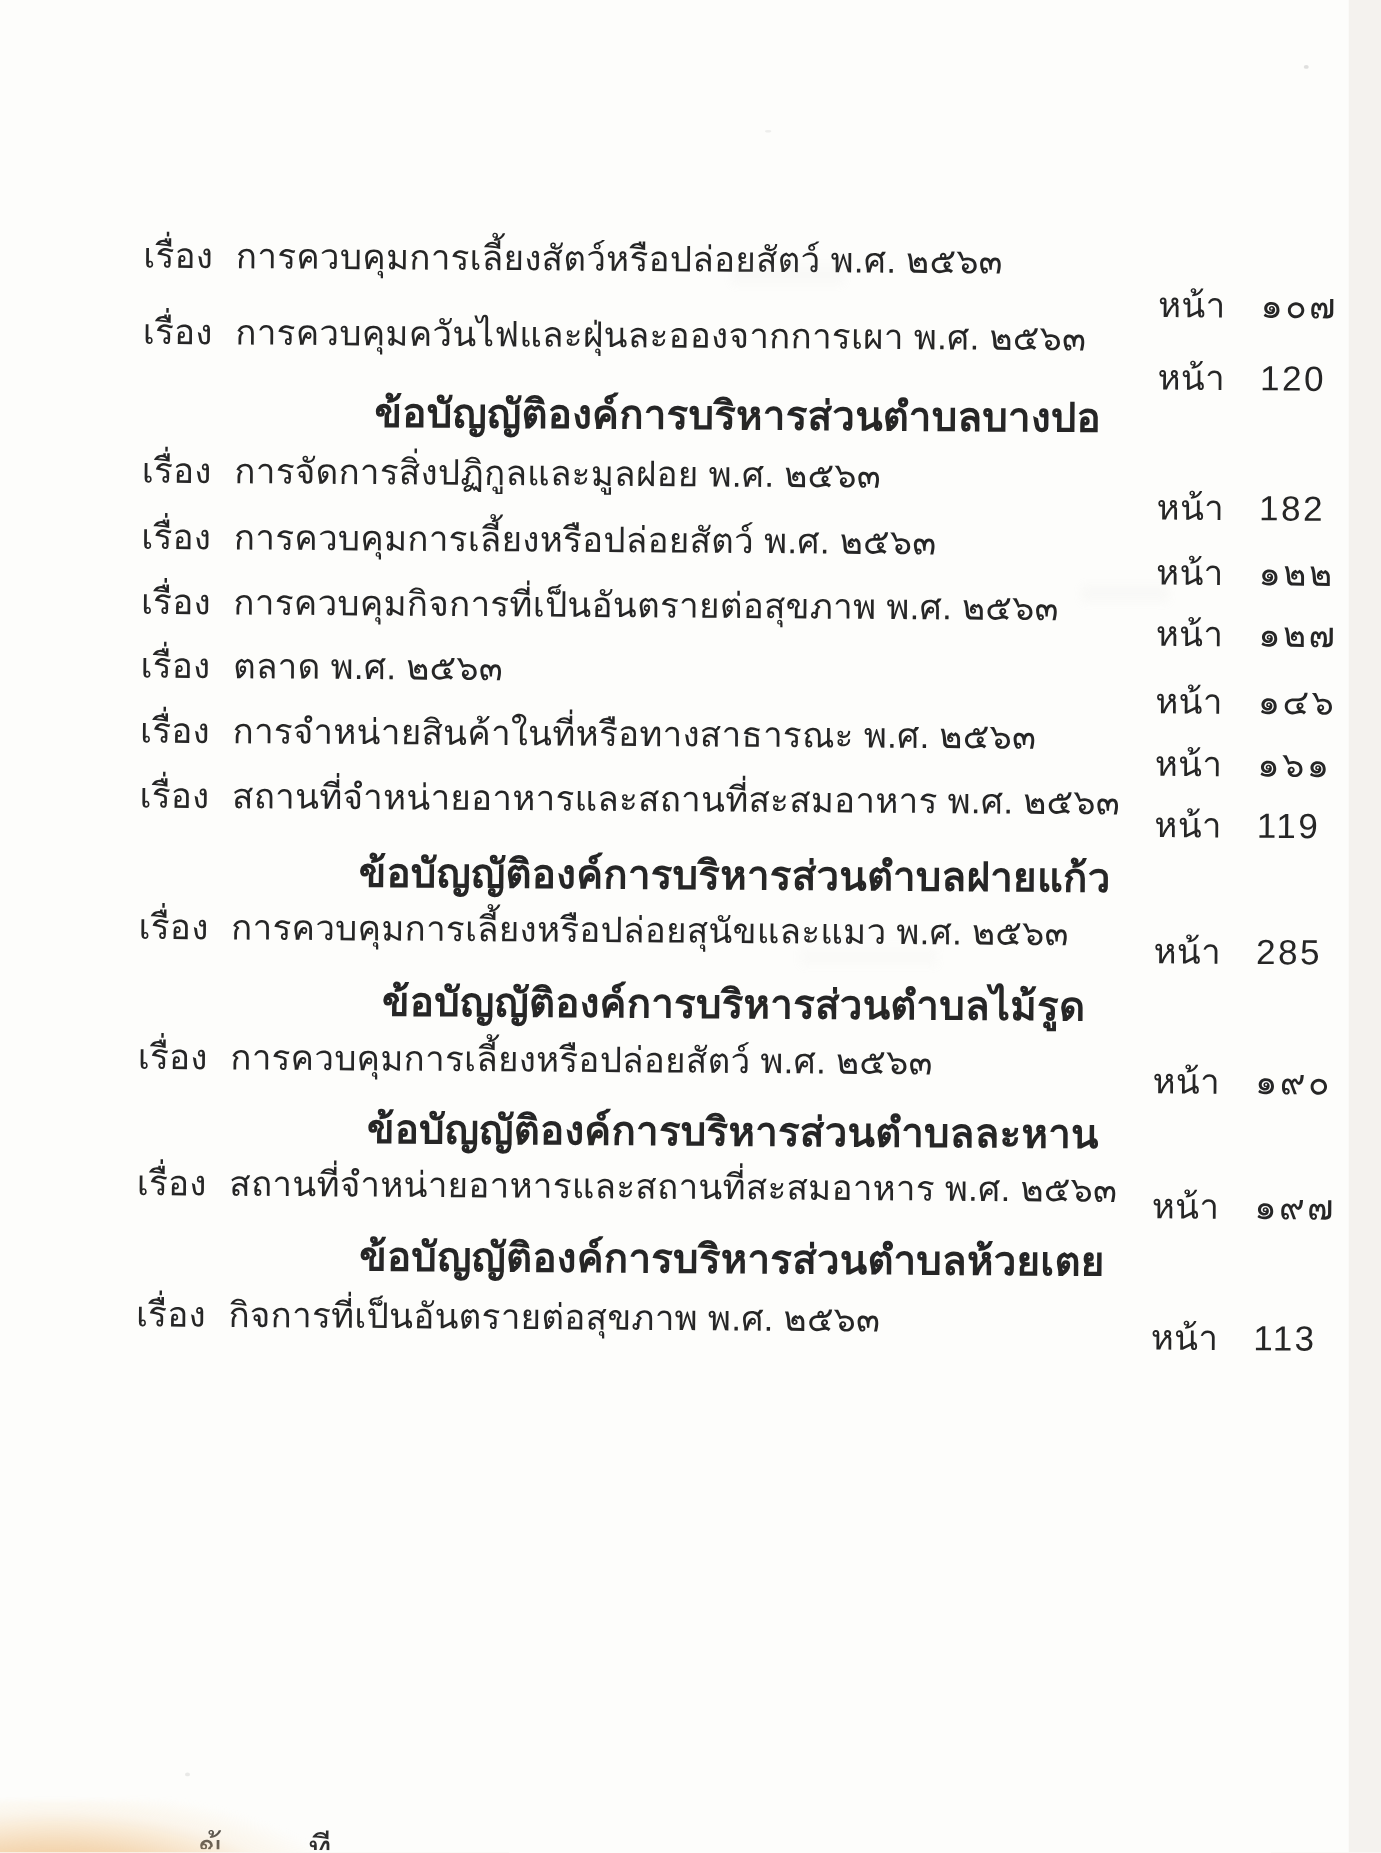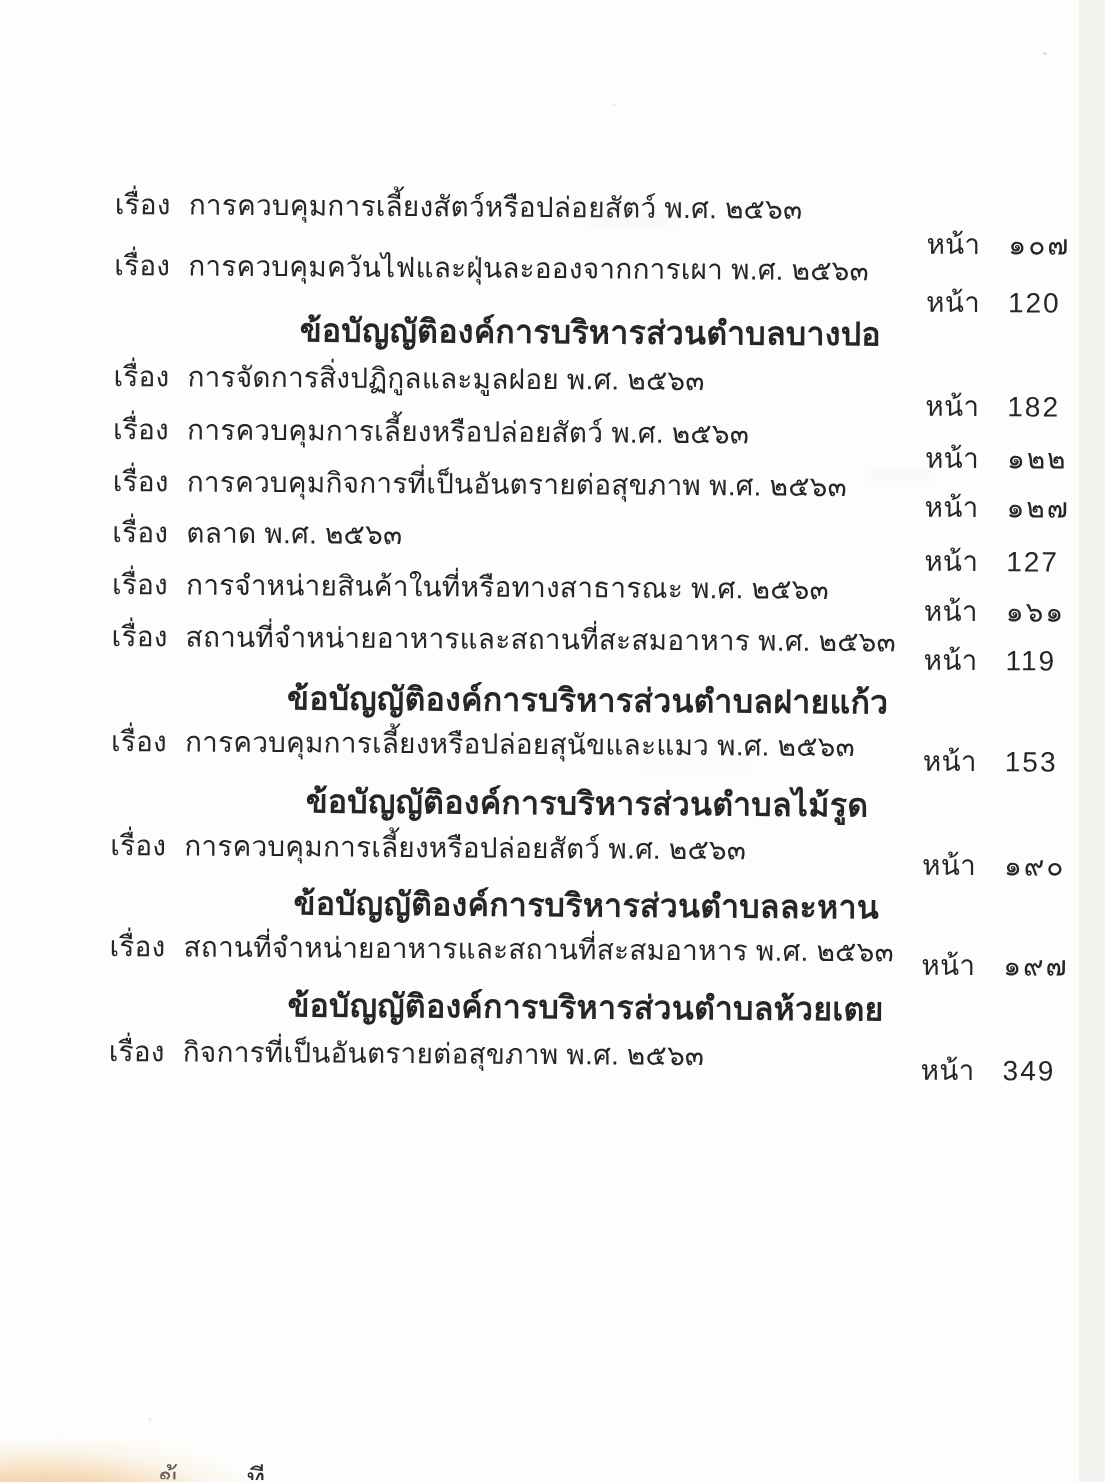--- a/index.html
+++ b/index.html
@@ -109,59 +109,59 @@
       <span class="pageref" style="top:23px"><span class="plbl">หน้า</span><span class="pnum">๑๒๒</span></span>
     </div>
 
     <div class="row" style="top:467px">
       <span class="lbl">เรื่อง</span><span class="title">การควบคุมกิจการที่เป็นอันตรายต่อสุขภาพ พ.ศ. ๒๕๖๓</span>
       <span class="pageref" style="top:20px"><span class="plbl">หน้า</span><span class="pnum">๑๒๗</span></span>
     </div>
 
     <div class="row" style="top:518px">
       <span class="lbl">เรื่อง</span><span class="title">ตลาด พ.ศ. ๒๕๖๓</span>
-      <span class="pageref" style="top:23px"><span class="plbl">หน้า</span><span class="pnum">127</span></span>
+      <span class="pageref" style="top:23px"><span class="plbl">หน้า</span><span class="pnum">๑๔๖</span></span>
     </div>
 
     <div class="row" style="top:570px">
       <span class="lbl">เรื่อง</span><span class="title">การจำหน่ายสินค้าในที่หรือทางสาธารณะ พ.ศ. ๒๕๖๓</span>
       <span class="pageref" style="top:21px"><span class="plbl">หน้า</span><span class="pnum">๑๖๑</span></span>
     </div>
 
     <div class="row" style="top:622px">
       <span class="lbl">เรื่อง</span><span class="title">สถานที่จำหน่ายอาหารและสถานที่สะสมอาหาร พ.ศ. ๒๕๖๓</span>
       <span class="pageref" style="top:18px"><span class="plbl">หน้า</span><span class="pnum">119</span></span>
     </div>
 
     <div class="sec" style="top:674px">ข้อบัญญัติองค์การบริหารส่วนตำบลฝายแก้ว</div>
 
     <div class="row" style="top:727px">
       <span class="lbl">เรื่อง</span><span class="title">การควบคุมการเลี้ยงหรือปล่อยสุนัขและแมว พ.ศ. ๒๕๖๓</span>
-      <span class="pageref" style="top:14px"><span class="plbl">หน้า</span><span class="pnum">153</span></span>
+      <span class="pageref" style="top:14px"><span class="plbl">หน้า</span><span class="pnum">285</span></span>
     </div>
 
     <div class="sec" style="top:777px">ข้อบัญญัติองค์การบริหารส่วนตำบลไม้รูด</div>
 
     <div class="row" style="top:831px">
       <span class="lbl">เรื่อง</span><span class="title">การควบคุมการเลี้ยงหรือปล่อยสัตว์ พ.ศ. ๒๕๖๓</span>
       <span class="pageref" style="top:14px"><span class="plbl">หน้า</span><span class="pnum">๑๙๐</span></span>
     </div>
 
     <div class="sec" style="top:879px">ข้อบัญญัติองค์การบริหารส่วนตำบลละหาน</div>
 
     <div class="row" style="top:932px">
       <span class="lbl">เรื่อง</span><span class="title">สถานที่จำหน่ายอาหารและสถานที่สะสมอาหาร พ.ศ. ๒๕๖๓</span>
       <span class="pageref" style="top:13px"><span class="plbl">หน้า</span><span class="pnum">๑๙๗</span></span>
     </div>
 
     <div class="sec" style="top:981px">ข้อบัญญัติองค์การบริหารส่วนตำบลห้วยเตย</div>
 
     <div class="row" style="top:1037px">
       <span class="lbl">เรื่อง</span><span class="title">กิจการที่เป็นอันตรายต่อสุขภาพ พ.ศ. ๒๕๖๓</span>
-      <span class="pageref" style="top:13px"><span class="plbl">หน้า</span><span class="pnum">349</span></span>
+      <span class="pageref" style="top:13px"><span class="plbl">หน้า</span><span class="pnum">113</span></span>
     </div>
 
     <div class="cutoff">
       <span class="frag-a">ข้</span>
       <span class="frag-b">ที่</span>
     </div>
 
   </div>
 
   <div class="bleed b1"></div>

